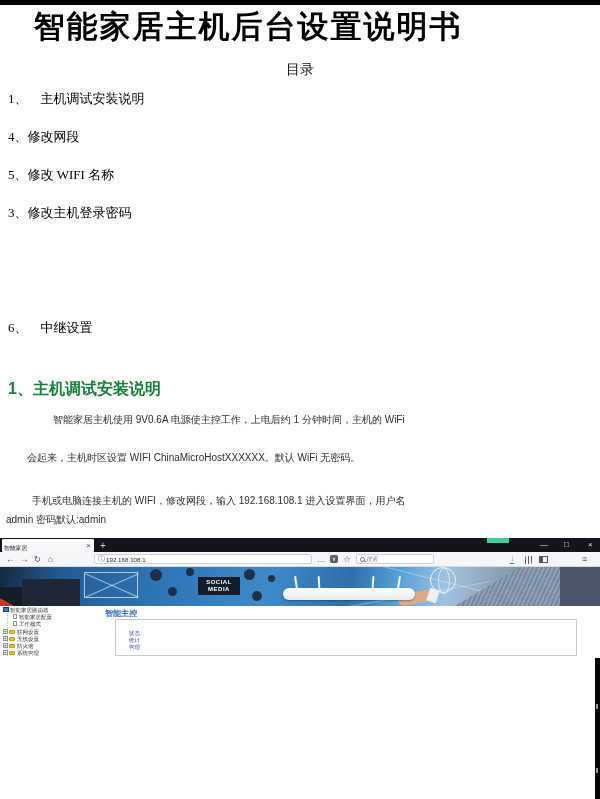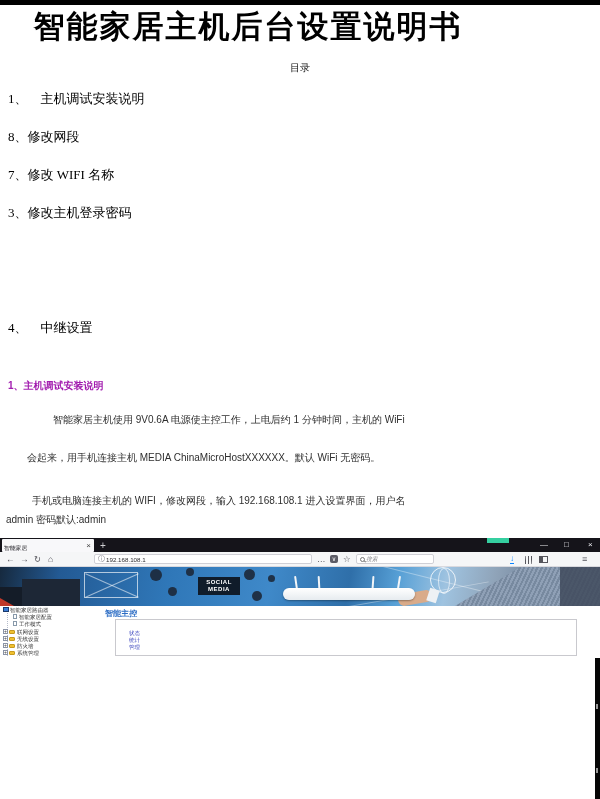--- a/index.html
+++ b/index.html
@@ -7,24 +7,24 @@
         font-family:"Liberation Sans","DejaVu Sans",sans-serif;color:#222;}
   .abs{position:absolute;}
   .nowrap{white-space:nowrap;}
 
   
   .topbar{left:0;top:0;width:600px;height:5px;background:#000;}
   .doc-title{left:0;top:6px;width:496px;text-align:center;
              font-family:"Liberation Serif","DejaVu Serif",serif;
              font-size:31px;font-weight:700;letter-spacing:2px;color:#000;}
   .toc-head{left:0;top:61px;width:600px;text-align:center;
-            font-family:"Liberation Serif","DejaVu Serif",serif;font-size:10px;color:#111;}
+            font-family:"Liberation Serif","DejaVu Serif",serif;font-size:14px;color:#111;}
   .toc-item{left:8px;font-family:"Liberation Serif","DejaVu Serif",serif;
             font-size:13px;color:#000;}
-  .sec-head{left:8px;top:379px;font-size:10px;font-weight:700;color:#a21caf;}
+  .sec-head{left:8px;top:379px;font-size:16px;font-weight:700;color:#15803d;}
   .body-line{font-size:10px;color:#2e2e2e;}
 
   
   .shot{left:0;top:538px;width:600px;height:122px;background:#fff;}
   .tabbar{left:0;top:0;width:600px;height:14px;background:#15141a;}
   .tab{left:2px;top:1px;width:92px;height:13px;background:#f8f8fa;border-radius:1px;
        display:flex;align-items:center;}
   .sc{display:inline-block;font-size:10px;transform:scale(.58);transform-origin:0 50%;white-space:nowrap;}
   .sc62{display:inline-block;font-size:10px;transform:scale(.62);transform-origin:0 50%;white-space:nowrap;}
   .tab-title{flex:1;padding-left:2px;color:#15141a;overflow:hidden;}
@@ -102,28 +102,28 @@
 <body>
 
 <div class="page">
 
   <div class="abs topbar"></div>
 
   <div class="abs doc-title">智能家居主机后台设置说明书</div>
   <div class="abs toc-head">目录</div>
 
   <div class="abs toc-item nowrap" style="top:90px">1、　主机调试安装说明</div>
-  <div class="abs toc-item nowrap" style="top:128px">8、修改网段</div>
-  <div class="abs toc-item nowrap" style="top:166px">7、修改 WIFI 名称</div>
+  <div class="abs toc-item nowrap" style="top:128px">4、修改网段</div>
+  <div class="abs toc-item nowrap" style="top:166px">5、修改 WIFI 名称</div>
   <div class="abs toc-item nowrap" style="top:204px">3、修改主机登录密码</div>
-  <div class="abs toc-item nowrap" style="top:319px">4、　中继设置</div>
+  <div class="abs toc-item nowrap" style="top:319px">6、　中继设置</div>
 
   <div class="abs sec-head nowrap">1、主机调试安装说明</div>
   <div class="abs body-line nowrap" style="left:53px;top:413px">智能家居主机使用 9V0.6A 电源使主控工作，上电后约 1 分钟时间，主机的 WiFi</div>
-  <div class="abs body-line nowrap" style="left:27px;top:451px">会起来，用手机连接主机 MEDIA ChinaMicroHostXXXXXX。默认 WiFi 无密码。</div>
+  <div class="abs body-line nowrap" style="left:27px;top:451px">会起来，主机时区设置 WIFI ChinaMicroHostXXXXXX。默认 WiFi 无密码。</div>
   <div class="abs body-line nowrap" style="left:32px;top:494px">手机或电脑连接主机的 WIFI，修改网段，输入 192.168.108.1 进入设置界面，用户名</div>
   <div class="abs body-line nowrap" style="left:6px;top:513px">admin 密码默认:admin</div>
 
   <div class="abs shot">
 
     <div class="abs tabbar">
       <div class="abs tab">
         <span class="tab-title"><span class="sc">智能家居</span></span>
         <span class="tab-close">×</span>
       </div>

